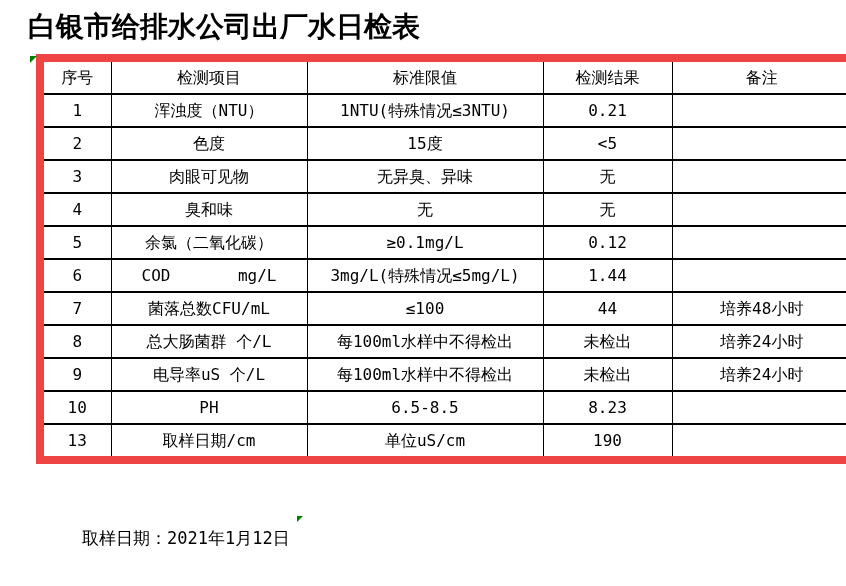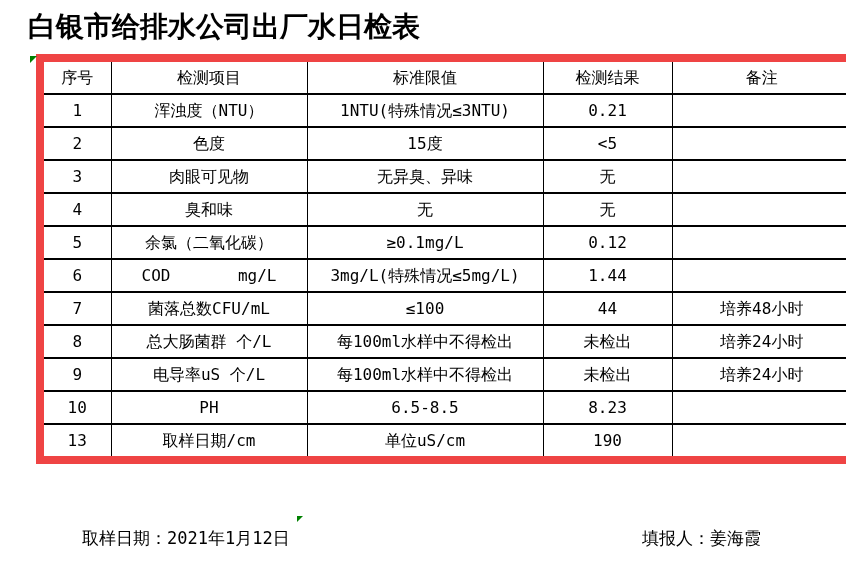--- a/index.html
+++ b/index.html
@@ -181,14 +181,13 @@
       <td></td>
     </tr>
   </tbody>
 </table>
 
 <div class="corner-marker marker-top"></div>
 <div class="corner-marker marker-bottom"></div>
 
 <div class="footer-line">
   <span class="footer-item footer-sampling">取样日期：2021年1月12日</span>
-  <span class="footer-item footer-reporter">填报人：姜海霞</span>
 </div>
 
 </body></html>

